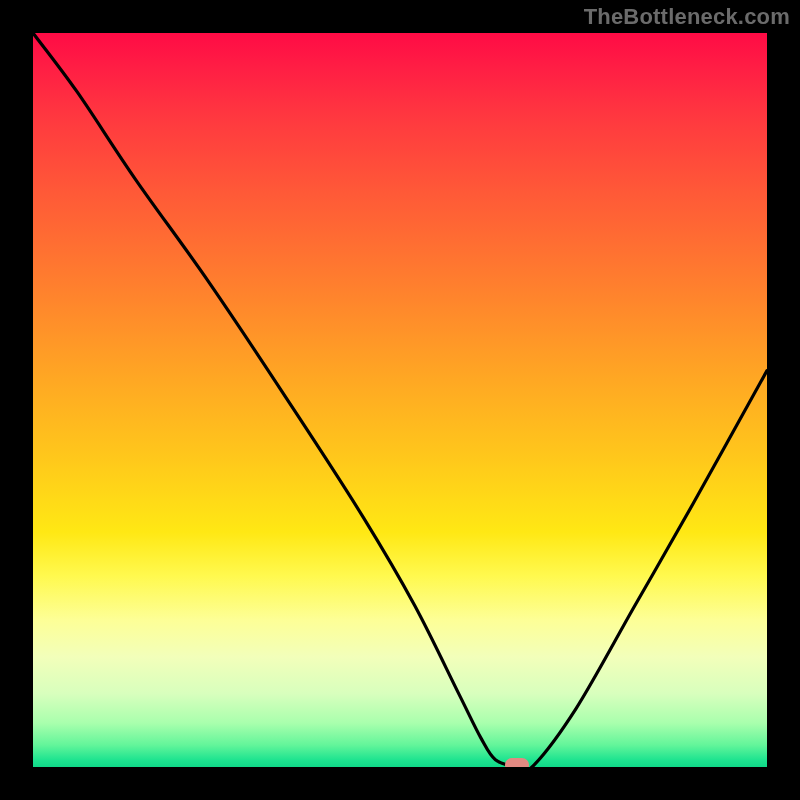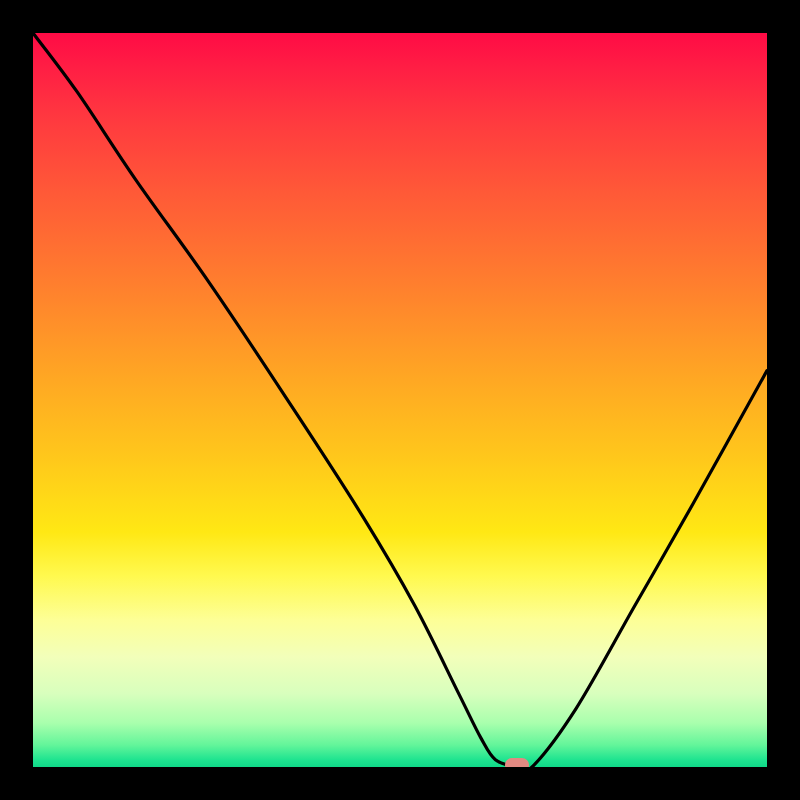--- a/index.html
+++ b/index.html
@@ -71,20 +71,21 @@
     border-radius: 7px;
     background: #e28a82;
     transform: translate(-50%, -50%);
     z-index: 3;
   }
 </style>
 </head>
 <body>
 
 <div class="frame">
+  <div class="watermark">TheBottleneck.com</div>
 
   <div class="plot-area">
     <div class="gradient"></div>
 
     <svg class="curve" viewBox="0 0 734 734" preserveAspectRatio="none">
       <path id="curve-path" d="M 0.0 0.0 C 7.3 9.8, 26.9 34.3, 44.0 58.7 C 61.2 83.2, 80.7 115.0, 102.8 146.8 C 124.8 178.6, 149.2 210.4, 176.2 249.6 C 203.1 288.7, 238.6 342.5, 264.2 381.7 C 289.9 420.8, 310.7 452.6, 330.3 484.4 C 349.9 516.2, 365.8 543.2, 381.7 572.5 C 397.6 601.9, 414.7 638.6, 425.7 660.6 C 436.7 682.6, 441.6 693.6, 447.7 704.6 C 453.9 715.6, 456.3 721.8, 462.4 726.7 C 468.5 731.6, 478.3 732.8, 484.4 734.0 C 490.6 735.2, 489.3 743.8, 499.1 734.0 C 508.9 724.2, 526.0 702.2, 543.2 675.3 C 560.3 648.4, 582.3 606.8, 601.9 572.5 C 621.5 538.3, 638.6 508.9, 660.6 469.8 C 682.6 430.6, 721.8 359.7, 734.0 337.6" fill="none" stroke="#000" stroke-width="3.2" stroke-linecap="round" stroke-linejoin="round"></path>
     </svg>
 
     <div class="marker" id="marker" style="left: 484.44px; top: 732px;"></div>
   </div>

